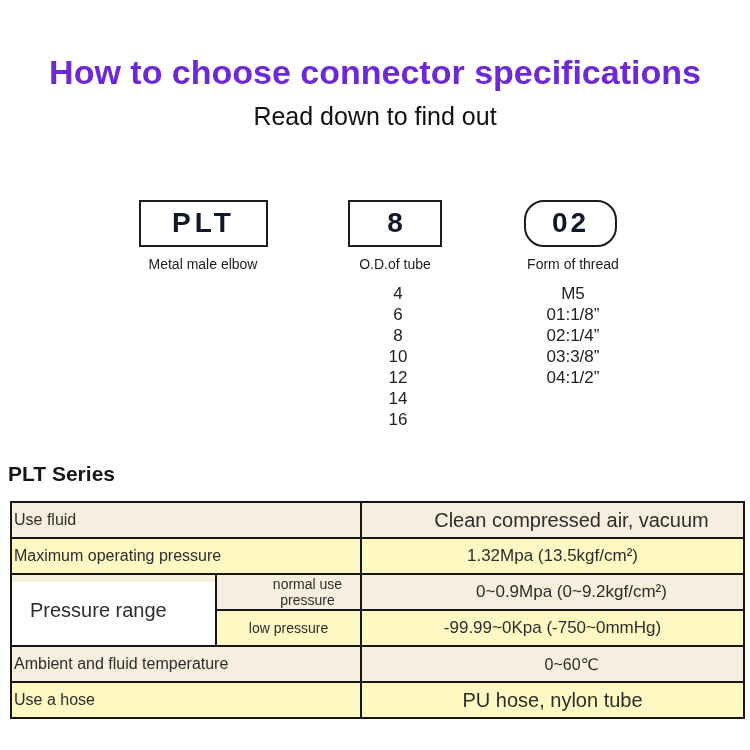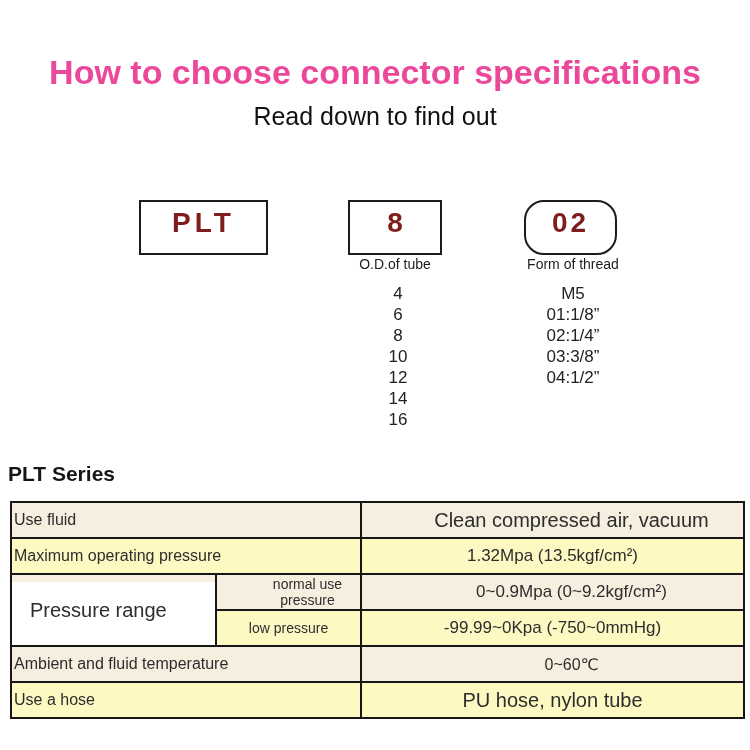--- a/index.html
+++ b/index.html
@@ -12,42 +12,42 @@
     font-family: "Liberation Sans", "DejaVu Sans", sans-serif;
     color: #1c1c1c;
     overflow: hidden;
   }
   .title {
     position: absolute;
     top: 54px; left: 0; right: 0;
     text-align: center;
     font-size: 34px;
     font-weight: bold;
-    color: #ec4899;
+    color: #6d28d9;
     line-height: 36px;
   }
   .subtitle {
     position: absolute;
     top: 101px; left: 0; right: 0;
     text-align: center;
     font-size: 25px;
     color: #111111;
     line-height: 30px;
   }
   .code-box {
     position: absolute;
     top: 200px;
-    height: 55px;
+    height: 47px;
     border: 2px solid #1c1c1c;
     background: #ffffff;
     text-align: center;
     line-height: 42px;
     font-size: 28px;
     font-weight: bold;
-    color: #7f1d1d;
+    color: #0f172a;
   }
   .box-plt { left: 139px; width: 129px; letter-spacing: 4px; }
   .box-od  { left: 348px; width: 94px; }
   .box-thr { left: 524px; width: 93px; letter-spacing: 3px; border-radius: 20px; }
   .box-label {
     position: absolute;
     top: 256px;
     width: 160px;
     text-align: center;
     font-size: 14px;
@@ -110,20 +110,21 @@
 
 <div class="page">
 
   <h1 class="title">How to choose connector specifications</h1>
   <div class="subtitle">Read down to find out</div>
 
   <div class="code-box box-plt">PLT</div>
   <div class="code-box box-od">8</div>
   <div class="code-box box-thr">02</div>
 
+  <div class="box-label lbl-plt">Metal male elbow</div>
   <div class="box-label lbl-od">O.D.of tube</div>
   <div class="box-label lbl-thr">Form of thread</div>
 
   <div class="opt-list list-od">
     <div>4</div>
     <div>6</div>
     <div>8</div>
     <div>10</div>
     <div>12</div>
     <div>14</div>

